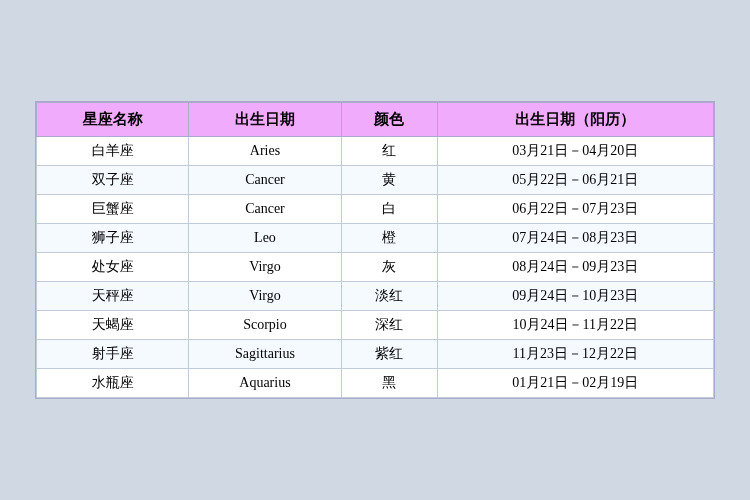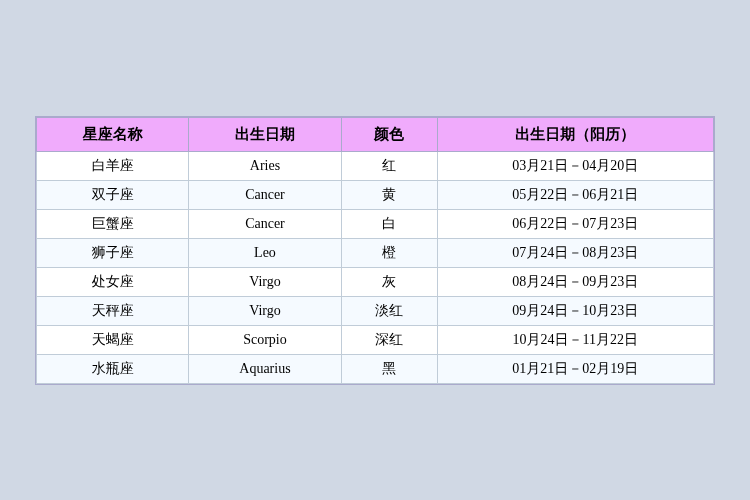--- a/index.html
+++ b/index.html
@@ -102,20 +102,26 @@
           <td>淡红</td>
           <td>09月24日－10月23日</td>
         </tr>
         <tr>
           <td class="chinese-name">天蝎座</td>
           <td class="english-name">Scorpio</td>
           <td>深红</td>
           <td>10月24日－11月22日</td>
         </tr>
         <tr>
+          <td class="chinese-name">射手座</td>
+          <td class="english-name">Sagittarius</td>
+          <td>紫红</td>
+          <td>11月23日－12月22日</td>
+        </tr>
+        <tr>
           <td class="chinese-name">水瓶座</td>
           <td class="english-name">Aquarius</td>
           <td>黑</td>
           <td>01月21日－02月19日</td>
         </tr>
       </tbody>
   </table>
 </div>
 
 </body></html>

